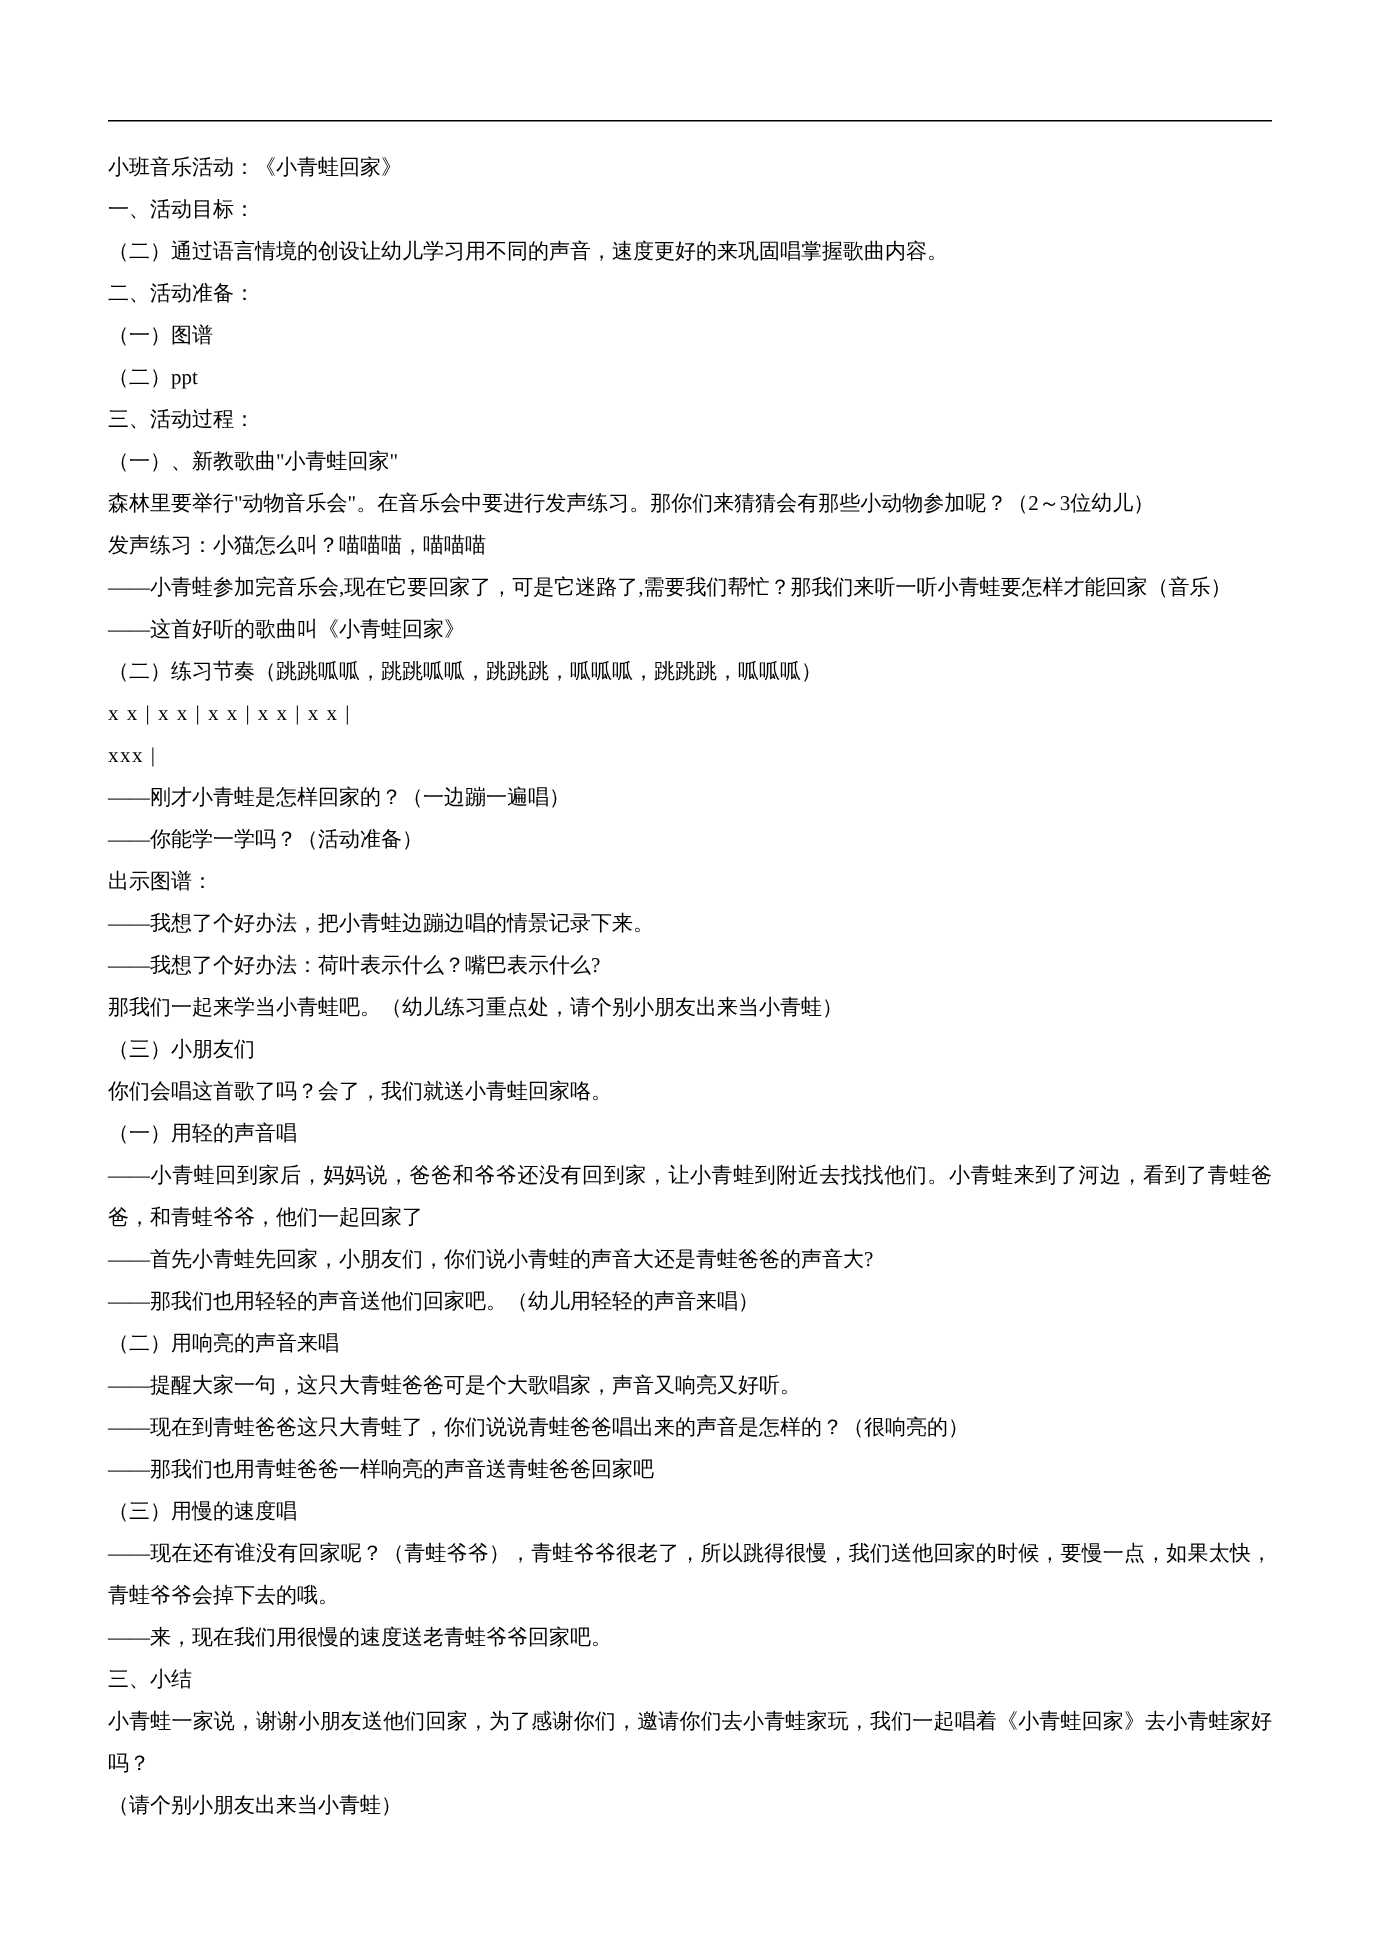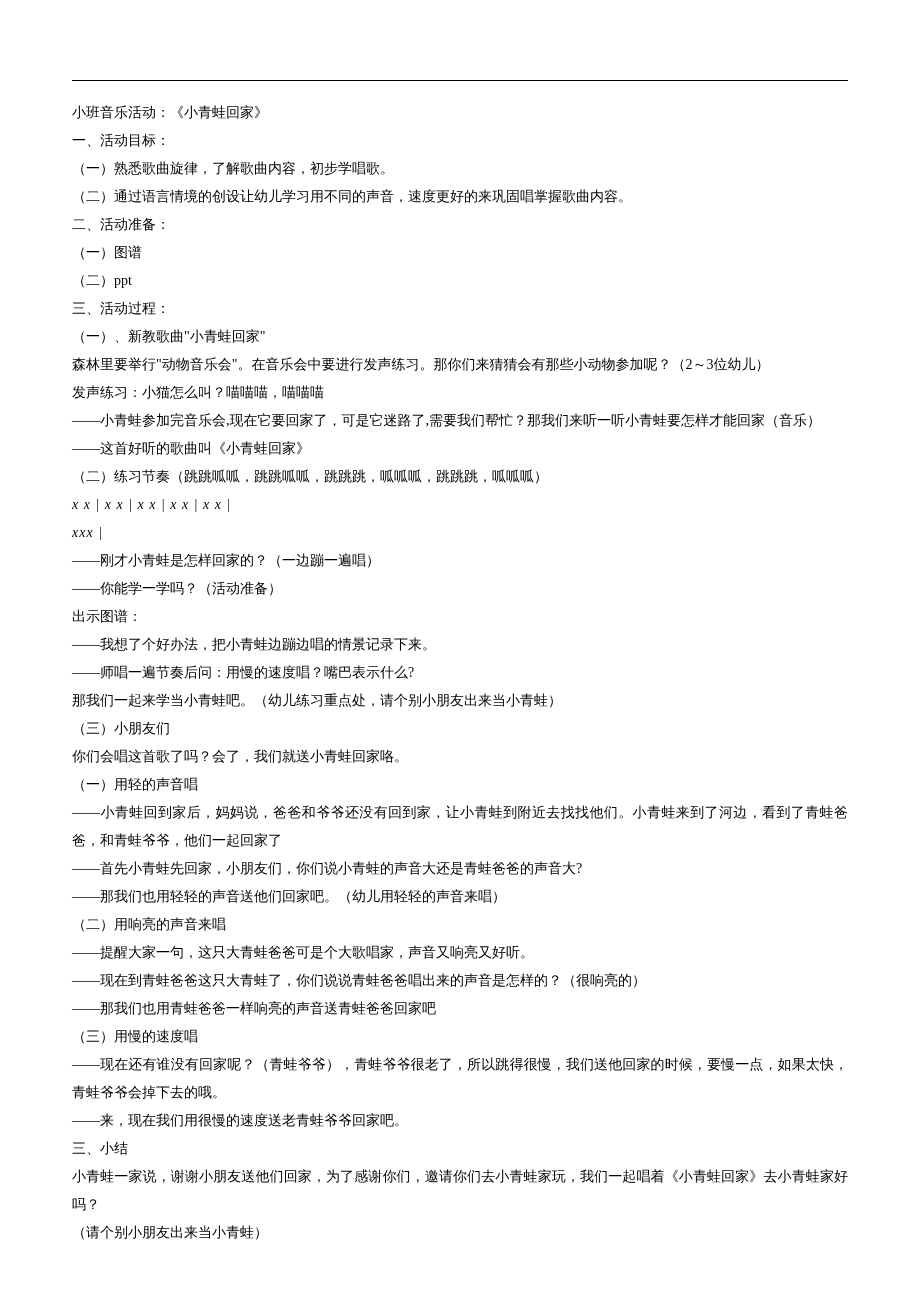--- a/index.html
+++ b/index.html
@@ -24,50 +24,48 @@
     margin: 0 0 18px 0;
   }
   .content p {
     margin: 0;
     padding: 0;
     text-align: justify;
   }
   .rhythm {
     font-family: "SimSun", "宋体", serif;
     letter-spacing: 1px;
-    font-style: italic;
   }
 </style>
 </head>
 <body>
 
 <div class="page">
   <hr class="hr-top">
   <div class="content" id="content">
       <p>小班音乐活动：《小青蛙回家》</p>
       <p>一、活动目标：</p>
-      <p>（一）熟悉歌曲旋律，了解歌曲内容，初步学唱歌。</p>
       <p>（二）通过语言情境的创设让幼儿学习用不同的声音，速度更好的来巩固唱掌握歌曲内容。</p>
       <p>二、活动准备：</p>
       <p>（一）图谱</p>
       <p>（二）ppt</p>
       <p>三、活动过程：</p>
       <p>（一）、新教歌曲"小青蛙回家"</p>
       <p>森林里要举行"动物音乐会"。在音乐会中要进行发声练习。那你们来猜猜会有那些小动物参加呢？（2～3位幼儿）</p>
       <p>发声练习：小猫怎么叫？喵喵喵，喵喵喵</p>
       <p>——小青蛙参加完音乐会,现在它要回家了，可是它迷路了,需要我们帮忙？那我们来听一听小青蛙要怎样才能回家（音乐）</p>
       <p>——这首好听的歌曲叫《小青蛙回家》</p>
       <p>（二）练习节奏（跳跳呱呱，跳跳呱呱，跳跳跳，呱呱呱，跳跳跳，呱呱呱）</p>
       <p class="rhythm">x x | x x | x x | x x | x x |</p>
       <p class="rhythm">xxx |</p>
       <p>——刚才小青蛙是怎样回家的？（一边蹦一遍唱）</p>
       <p>——你能学一学吗？（活动准备）</p>
       <p>出示图谱：</p>
       <p>——我想了个好办法，把小青蛙边蹦边唱的情景记录下来。</p>
-      <p>——师唱一遍节奏后问：用慢的速度唱？嘴巴表示什么?</p>
+      <p>——我想了个好办法：荷叶表示什么？嘴巴表示什么?</p>
       <p>那我们一起来学当小青蛙吧。（幼儿练习重点处，请个别小朋友出来当小青蛙）</p>
       <p>（三）小朋友们</p>
       <p>你们会唱这首歌了吗？会了，我们就送小青蛙回家咯。</p>
       <p>（一）用轻的声音唱</p>
       <p>——小青蛙回到家后，妈妈说，爸爸和爷爷还没有回到家，让小青蛙到附近去找找他们。小青蛙来到了河边，看到了青蛙爸爸，和青蛙爷爷，他们一起回家了</p>
       <p>——首先小青蛙先回家，小朋友们，你们说小青蛙的声音大还是青蛙爸爸的声音大?</p>
       <p>——那我们也用轻轻的声音送他们回家吧。（幼儿用轻轻的声音来唱）</p>
       <p>（二）用响亮的声音来唱</p>
       <p>——提醒大家一句，这只大青蛙爸爸可是个大歌唱家，声音又响亮又好听。</p>
       <p>——现在到青蛙爸爸这只大青蛙了，你们说说青蛙爸爸唱出来的声音是怎样的？（很响亮的）</p>

